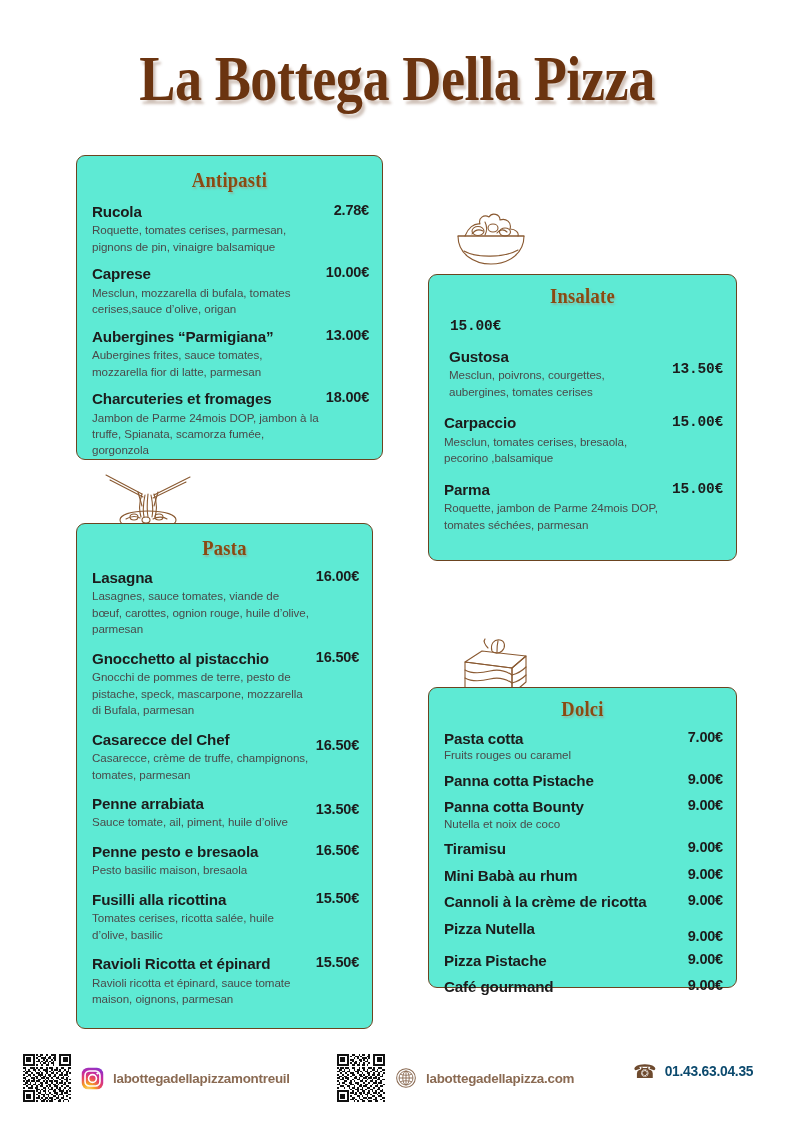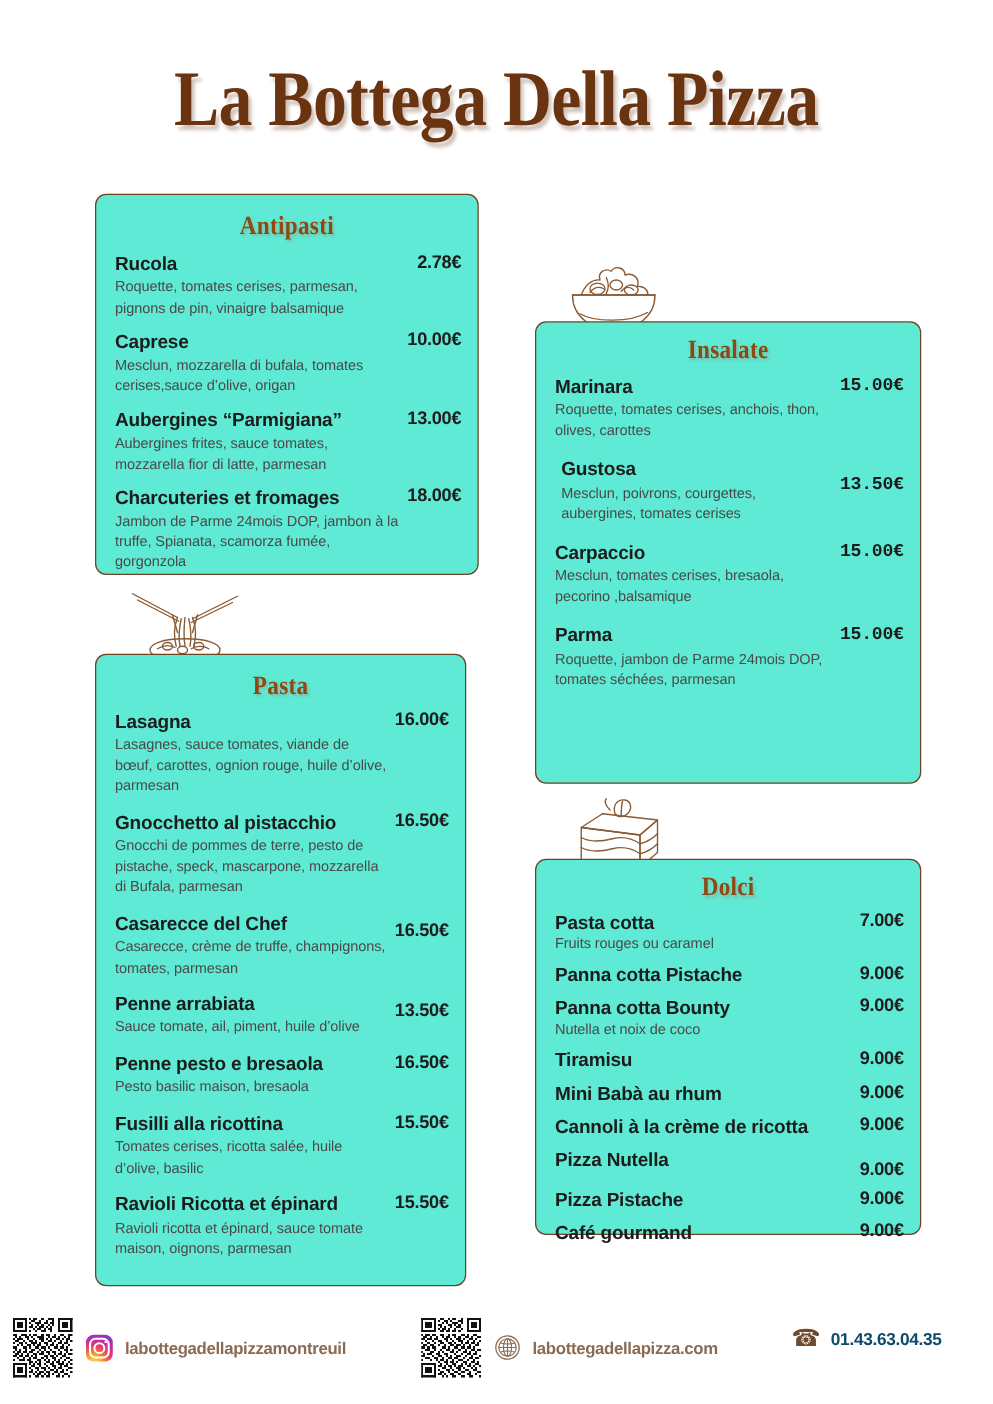--- a/index.html
+++ b/index.html
@@ -47,21 +47,21 @@
     font-family: "Liberation Serif", serif;
     font-weight: bold;
     color: #8a4a12;
     transform: scaleX(0.88);
     text-shadow: 1.5px 2px 2px rgba(170,145,125,0.5);
     letter-spacing: 0.3px;
   }
 
   
   #box-antipasti { left: 76px;  top: 155px; width: 307px; height: 305px; }
-  #box-insalate  { left: 428px; top: 257px; width: 309px; height: 370px; }
+  #box-insalate  { left: 428px; top: 274px; width: 309px; height: 287px; }
   #box-pasta     { left: 76px;  top: 523px; width: 297px; height: 506px; }
   #box-dolci     { left: 428px; top: 687px; width: 309px; height: 301px; }
 
   #box-antipasti .section-head { font-size: 21px; margin-top: 12px; }
   #box-insalate  .section-head { font-size: 21px; margin-top: 9px; }
   #box-pasta     .section-head { font-size: 21px; margin-top: 12px; }
   #box-dolci     .section-head { font-size: 21px; margin-top: 9px; }
 
   .items {
     padding: 6px 13px 0 15px;
@@ -137,21 +137,21 @@
     left: 0;
     top: 1052px;
     width: 794px;
     height: 60px;
   }
   .foot-group {
     position: absolute;
     display: flex;
     align-items: center;
   }
-  #foot-instagram { left: 10px;  top: 2px; }
+  #foot-instagram { left: 23px;  top: 2px; }
   #foot-website   { left: 337px; top: 2px; }
   #foot-phone     { left: 633px; top: 10px; }
 
   .qr {
     width: 48px;
     height: 48px;
     flex: 0 0 auto;
     image-rendering: pixelated;
   }
   .foot-label {
@@ -230,24 +230,20 @@
     <path d="M33 16 C35 20, 35 25, 33 29"></path>
     <path d="M12 45 C24 52, 52 52, 66 44"></path>
   </g>
 </svg>
 
 <div class="section-box" id="box-insalate">
   <div class="section-head">Insalate</div>
   <div class="items">
 
     <div class="item">
-      <div class="item-main">
-        <div class="item-name">Marinara</div>
-        <div class="item-desc">Roquette, tomates cerises, anchois, thon, olives, carottes</div>
-      </div>
       <div class="item-price">15.00€</div>
     </div>
 
     <div class="item indent lowprice">
       <div class="item-main">
         <div class="item-name">Gustosa</div>
         <div class="item-desc">Mesclun, poivrons, courgettes, aubergines, tomates cerises</div>
       </div>
       <div class="item-price">13.50€</div>
     </div>

